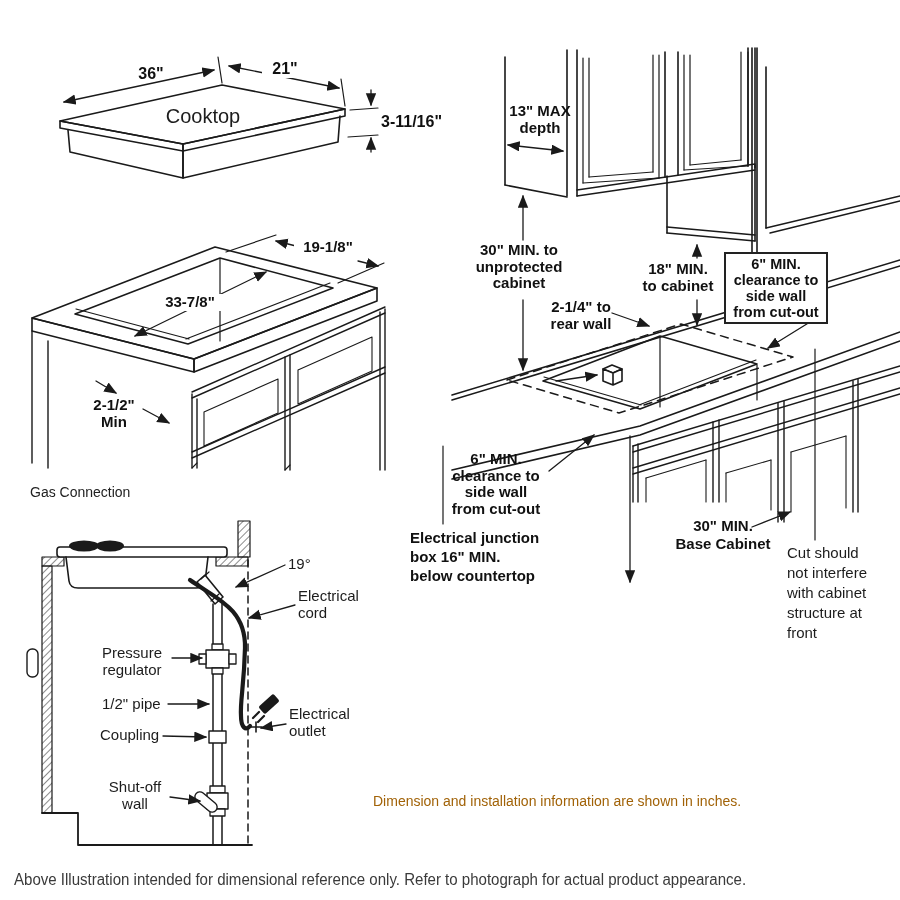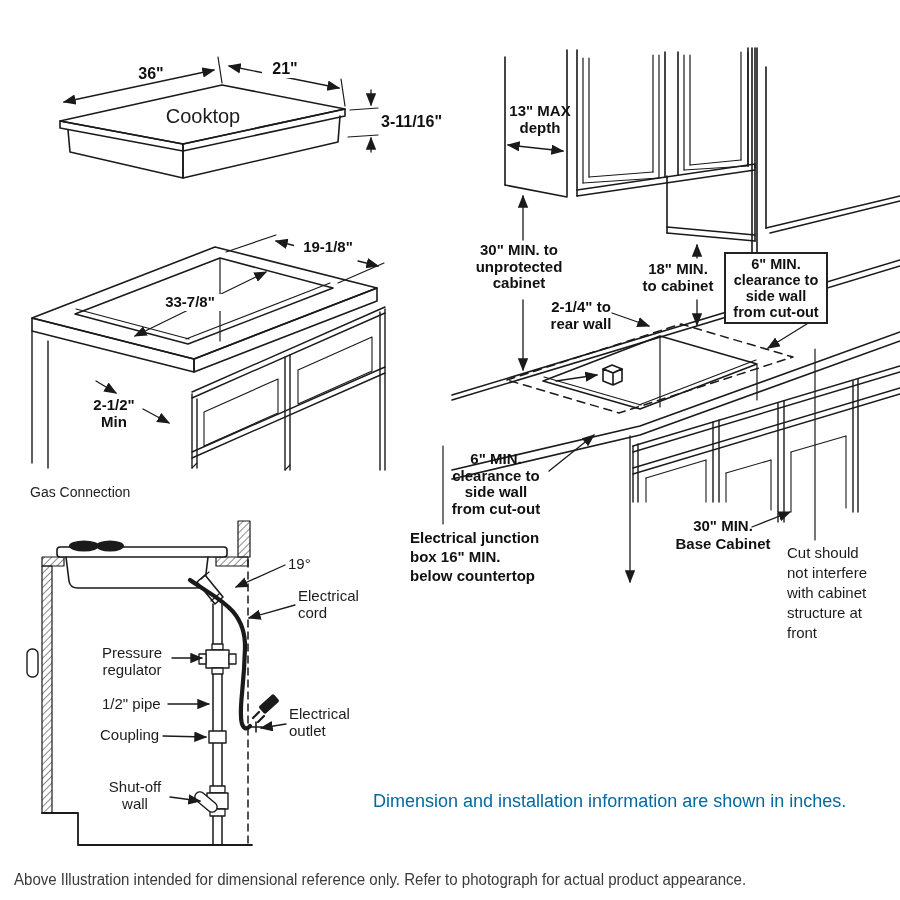--- a/index.html
+++ b/index.html
@@ -6,21 +6,21 @@
   #stage{position:relative;width:900px;height:900px;background:#fff;overflow:hidden;
          font-family:"Liberation Sans","DejaVu Sans",sans-serif;color:#111;}
   #lineart{position:absolute;left:0;top:0;}
   .lbl{position:absolute;font-weight:bold;font-size:15px;line-height:16.5px;
        text-align:center;white-space:pre-line;color:#111;}
   .reg{font-weight:normal;color:#1c1c1c;}
   .left{text-align:left;}
   .whitebg{background:#fff;}
   .boxed{border:2px solid #222;background:#fff;padding:2px 4px;font-size:14.5px;line-height:16px;}
   .heading{font-size:14px;font-weight:normal;color:#222;}
-  .note{font-size:18px;font-weight:normal;color:#0369a1;}
+  .note{font-size:14px;font-weight:normal;color:#a16207;}
   .footer{font-size:16px;font-weight:normal;color:#3a3a3a;transform:scaleX(0.94);transform-origin:left center;white-space:nowrap;}
 </style>
 </head>
 <body>
 
 <div id="stage">
 
 <svg id="lineart" width="900" height="900" viewBox="0 0 900 900" fill="none" stroke="#1a1a1a" stroke-width="1.6" stroke-linecap="round" stroke-linejoin="round">
   <defs>
     <marker id="ah" markerWidth="10" markerHeight="9" refX="9" refY="4" orient="auto-start-reverse">

